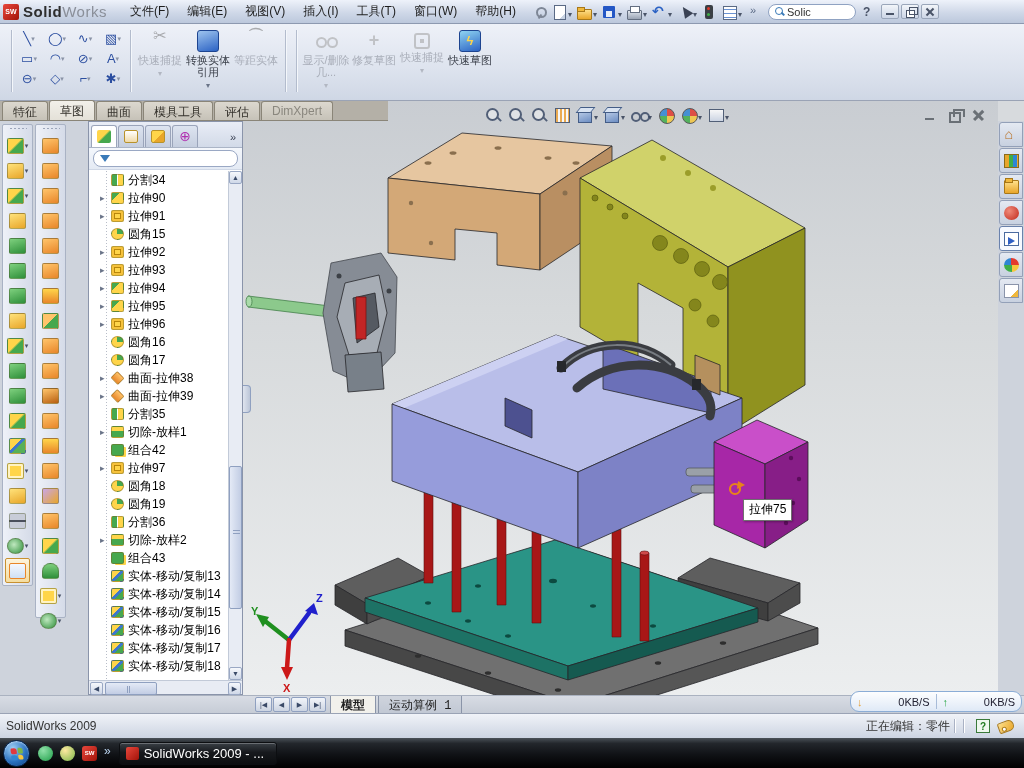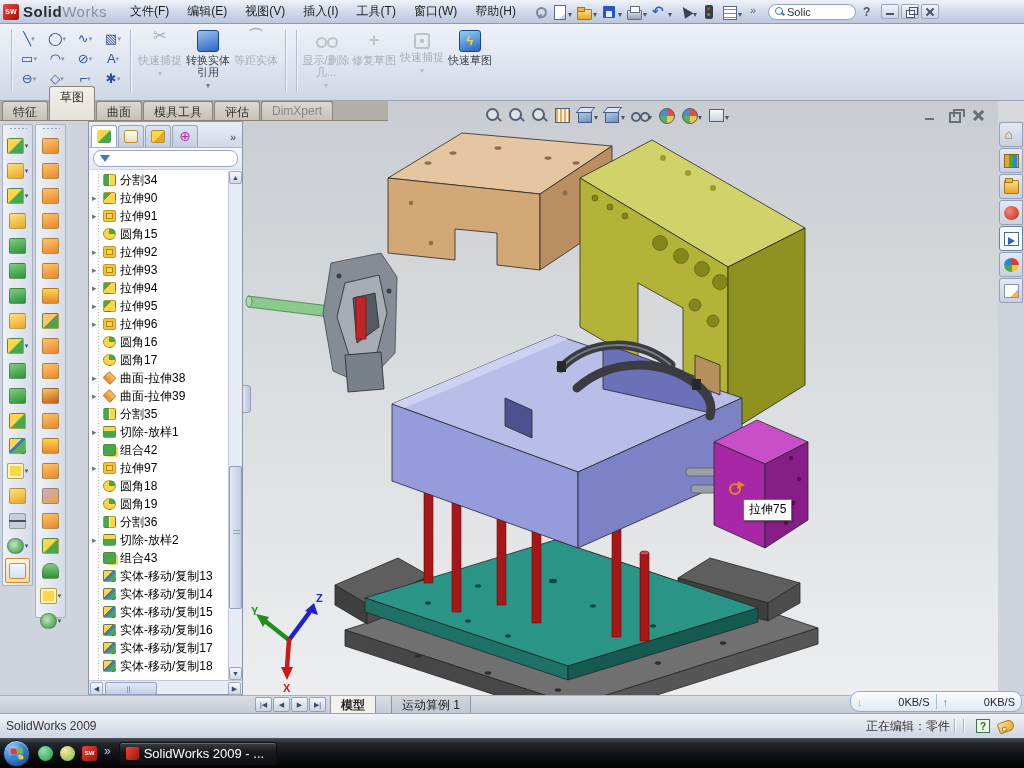--- a/index.html
+++ b/index.html
@@ -86,21 +86,21 @@
   .rsm[data-v="mirror"]::before { content:""; position:absolute; left:1px; top:1px; width:0; height:0; border-left:6px solid transparent; border-right:6px solid transparent; border-bottom:11px solid #b2b7c2; }
   .rsm[data-v="pattern"] { background-image:radial-gradient(#b2b7c2 1.3px,transparent 1.4px); background-size:5px 5px; }
   .rsm[data-v="move"]::before { content:"⇄"; color:#b2b7c2; font-size:12px; position:absolute; left:1px; top:-1px; }
   #watermark { position:absolute; right:28px; top:26px; font-size:54px; font-weight:bold; font-style:italic; color:rgba(140,152,175,.30); font-family:"Liberation Serif","DejaVu Serif",serif; pointer-events:none; }
 
   
   #tabstrip { position:absolute; left:0; top:101px; width:388px; height:20px; background:#b4b0a7;
     border-bottom:1px solid #8a8578; display:flex; align-items:flex-end; padding-left:2px; z-index:6; }
   .ctab { font-size:12px; color:#35322c; padding:2px 10px 2px 10px; margin-right:1px;
     background:linear-gradient(#dcd8cf,#c6c2b8); border:1px solid #8a8578; border-bottom:none; border-radius:3px 3px 0 0; height:19px; white-space:nowrap; }
-  .ctab[data-active="true"] { background:linear-gradient(#f2f0ea,#e4e1d8); height:34px;margin-top:24px; }
+  .ctab[data-active="true"] { background:linear-gradient(#f2f0ea,#e4e1d8); height:20px;margin-top:24px; }
   .ctab[data-muted="true"] { color:#8a877e; }
 
   
   #viewport { position:absolute; left:243px; top:101px; width:755px; height:594px; z-index:1;
     background:linear-gradient(180deg,#c9cdd2 0%,#d6d9db 35%,#eceeef 100%); overflow:hidden; }
   #headsup { position:absolute; left:240px; top:4px; display:flex; align-items:center; z-index:3; }
   .hz { display:flex; align-items:center; margin-right:3px; padding:1px; border-radius:2px; }
   .hzi { position:relative; width:18px; height:18px; opacity:.85; }
   .hz .dd[data-dd="true"]::after { content:"▾"; font-size:8px; color:#4a5468; }
   .hzi[data-hz="zoom-fit"]::before,.hzi[data-hz="zoom-area"]::before,.hzi[data-hz="previous-view"]::before { content:""; position:absolute; left:2px; top:2px; width:9px; height:9px; border:2px solid #3d4c68; border-radius:50%; background:rgba(255,255,255,.5); }
@@ -160,21 +160,21 @@
   .tt-ico { width:14px; height:13px; border-radius:2px; }
   .tt-ico[data-tt="featuremanager"] { background:linear-gradient(135deg,#ffd54a 45%,#46a84e 55%); }
   .tt-ico[data-tt="propertymanager"] { background:linear-gradient(#fff,#f0d9a8); border:1px solid #b8922a; }
   .tt-ico[data-tt="configurationmanager"] { background:linear-gradient(135deg,#ffd54a 55%,#e8a62a 55%); border:1px solid #b8922a; }
   .tt-ico[data-tt="dimxpertmanager"] { background:none; color:#b030b0; font-size:14px; line-height:13px; text-align:center; }
   .tt-ico[data-tt="dimxpertmanager"]::after { content:"⊕"; }
   .ttmore { margin-left:auto; font-size:11px; color:#3a4254; padding:0 4px 4px 0; }
   #treefilter { height:22px; padding:2px 4px; background:linear-gradient(#f4f7fc,#e4eaf4); border-bottom:1px solid #d0d8e6; }
   .filterpill { height:17px; border:1px solid #9aa8c4; border-radius:8px; background:#fff; display:flex; align-items:center; padding:0 6px; }
   .funnel { width:0; height:0; border-left:5px solid transparent; border-right:5px solid transparent; border-top:7px solid #3a7ab8; margin-right:4px; }
-  #treelist { position:absolute; left:0; top:49px; width:140px; bottom:14px; overflow:hidden; }
+  #treelist { position:absolute; left:8px; top:49px; width:140px; bottom:14px; overflow:hidden; }
   #treelist::before { content:""; position:absolute; left:9px; top:0; bottom:0; width:1px;
     background:repeating-linear-gradient(#b8bdc8 0 1px,transparent 1px 3px); }
   .trow { height:18px; display:flex; align-items:center; padding-left:3px; position:relative; }
   .texp { width:10px; font-size:9px; color:#6a7488; visibility:hidden; }
   .texp[data-exp="true"] { visibility:visible; }
   .texp::before { content:"▸"; }
   .tfico { width:13px; height:12px; margin:0 4px 0 1px; flex:none; border:1px solid rgba(120,100,30,.5); border-radius:2px; }
   .tfico[data-ic="split"] { background:linear-gradient(90deg,#46a84e 48%,#fff 48% 52%,#ffd54a 52%); }
   .tfico[data-ic="extrudeA"] { background:linear-gradient(135deg,#46a84e 35%,#ffd54a 35%); }
   .tfico[data-ic="extrudeB"] { background:#ffd54a; box-shadow:inset 0 0 0 2px #f6c23c, inset 0 0 0 3px #b8860b; }
@@ -216,21 +216,21 @@
   .tp-ico[data-tp="view-palette"]::after { content:""; position:absolute; left:3px; top:4px; width:0; height:0; border-top:4px solid transparent; border-bottom:4px solid transparent; border-left:7px solid #2e5fc4; }
   .tp-ico[data-tp="appearances-scenes"] { border-radius:50%;
     background:conic-gradient(#e23a2e 0 90deg,#f5c63d 90deg 180deg,#3fae49 180deg 270deg,#2e86d3 270deg 360deg); }
   .tp-ico[data-tp="custom-properties"] { background:linear-gradient(135deg,#fff 70%,#f0b83c 70%); border:1px solid #8a94aa; }
 
   
   #bottomnav { position:absolute; left:0; top:695px; width:1024px; height:18px; background:linear-gradient(#d8dce4,#c6ccd6); border-top:1px solid #aab2c0; z-index:5; }
   .vcr { position:absolute; left:255px; top:1px; display:flex; }
   .vcrb { width:17px; height:15px; margin-right:1px; background:linear-gradient(#f2f5fa,#ccd4e2); border:1px solid #8fa0c0; border-radius:2px; font-size:7px; color:#3a4a68; text-align:center; line-height:14px; }
   .btabs { position:absolute; left:330px; top:0px; display:flex; }
-  .btab { font-size:12px; color:#222; padding:1px 10px 2px 10px; border:1px solid #8a94a8; border-top:none; background:linear-gradient(#cfd4dd,#bfc6d2); border-radius:0 0 3px 3px; margin-right:15px; white-space:nowrap; }
+  .btab { font-size:12px; color:#222; padding:1px 10px 2px 10px; border:1px solid #8a94a8; border-top:none; background:linear-gradient(#cfd4dd,#bfc6d2); border-radius:0 0 3px 3px; margin-right:2px; white-space:nowrap;font-family:Liberation Mono, monospace; }
   .btab[data-active="true"] { background:#f2f1ec; font-weight:bold; }
   #statusbar { position:absolute; left:0; top:713px; width:1024px; height:25px;
     background:linear-gradient(#f0f3f8,#ccd4e2); border-top:1px solid #9aa3b5; display:flex; align-items:center; z-index:5; }
   #status-left { font-size:12px; color:#333; margin-left:6px; }
   #status-right { margin-left:auto; display:flex; align-items:center; }
   #status-edit { font-size:12px; color:#333; }
   .ssep { width:1px; height:14px; background:#aab2c4; margin:0 4px; box-shadow:1px 0 0 #fff; }
   #status-help { width:14px; height:14px; border:1px solid #3a7a3a; background:#eef8ee; color:#1e7a1e; font-size:10px; font-weight:bold; text-align:center; line-height:13px; margin:0 8px; }
   #status-tag { width:16px; height:11px; background:linear-gradient(135deg,#ffe08a,#e8a62a); border:1px solid #a87818; border-radius:2px 5px 5px 2px; transform:rotate(-20deg); margin-right:10px; position:relative; }
   #status-tag::after { content:""; position:absolute; left:2px; top:3.5px; width:3px; height:3px; border-radius:50%; background:#fff; border:1px solid #a87818; }

